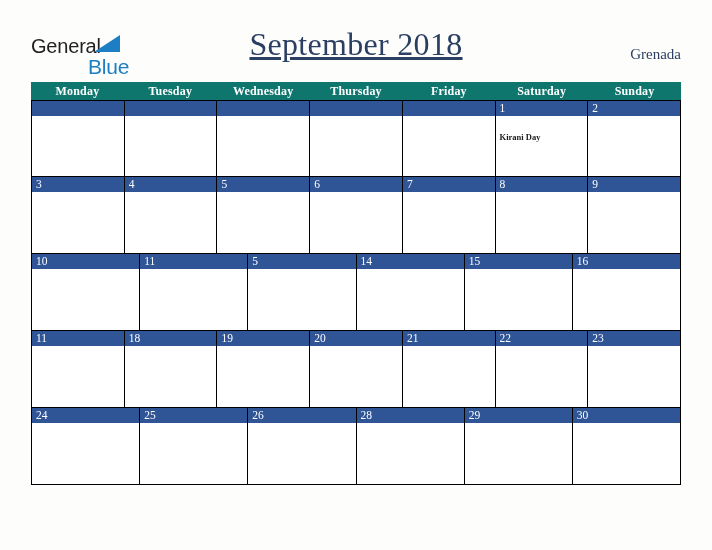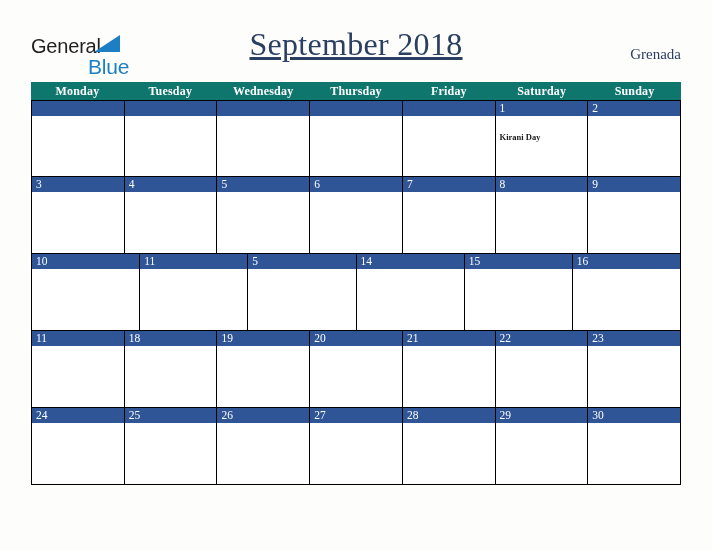--- a/index.html
+++ b/index.html
@@ -390,26 +390,20 @@
             <div class="events"></div>
           </div>
           <div class="day-cell">
             <div class="date-band">
               <span class="date-num">26</span>
             </div>
             <div class="events"></div>
           </div>
           <div class="day-cell">
             <div class="date-band">
-              <span class="date-num">27</span>
-            </div>
-            <div class="events"></div>
-          </div>
-          <div class="day-cell">
-            <div class="date-band">
               <span class="date-num">28</span>
             </div>
             <div class="events"></div>
           </div>
           <div class="day-cell">
             <div class="date-band">
               <span class="date-num">29</span>
             </div>
             <div class="events"></div>
           </div>

